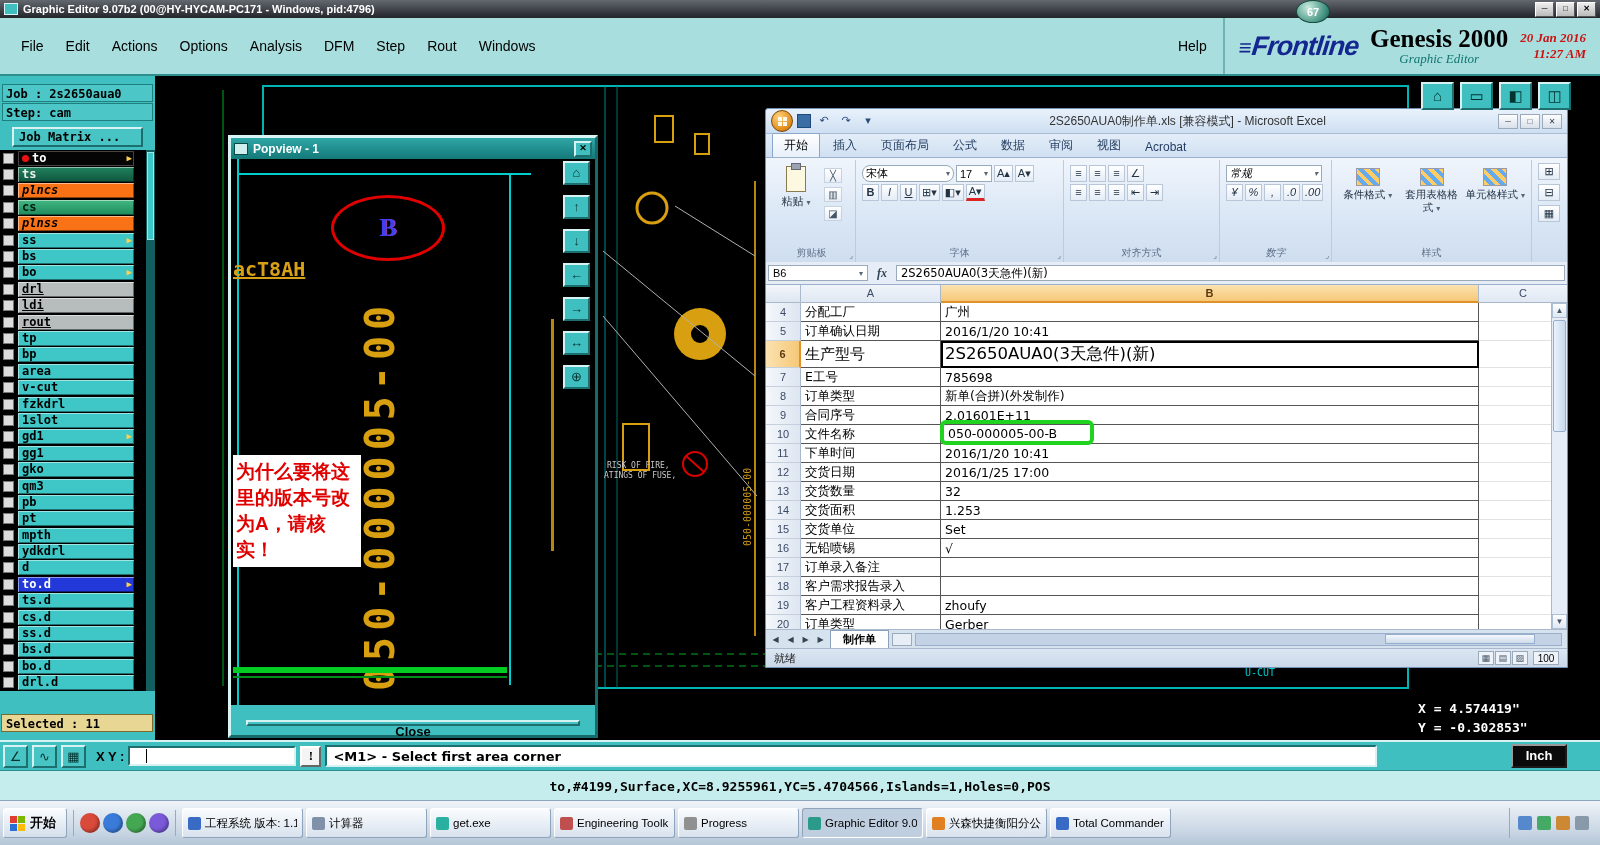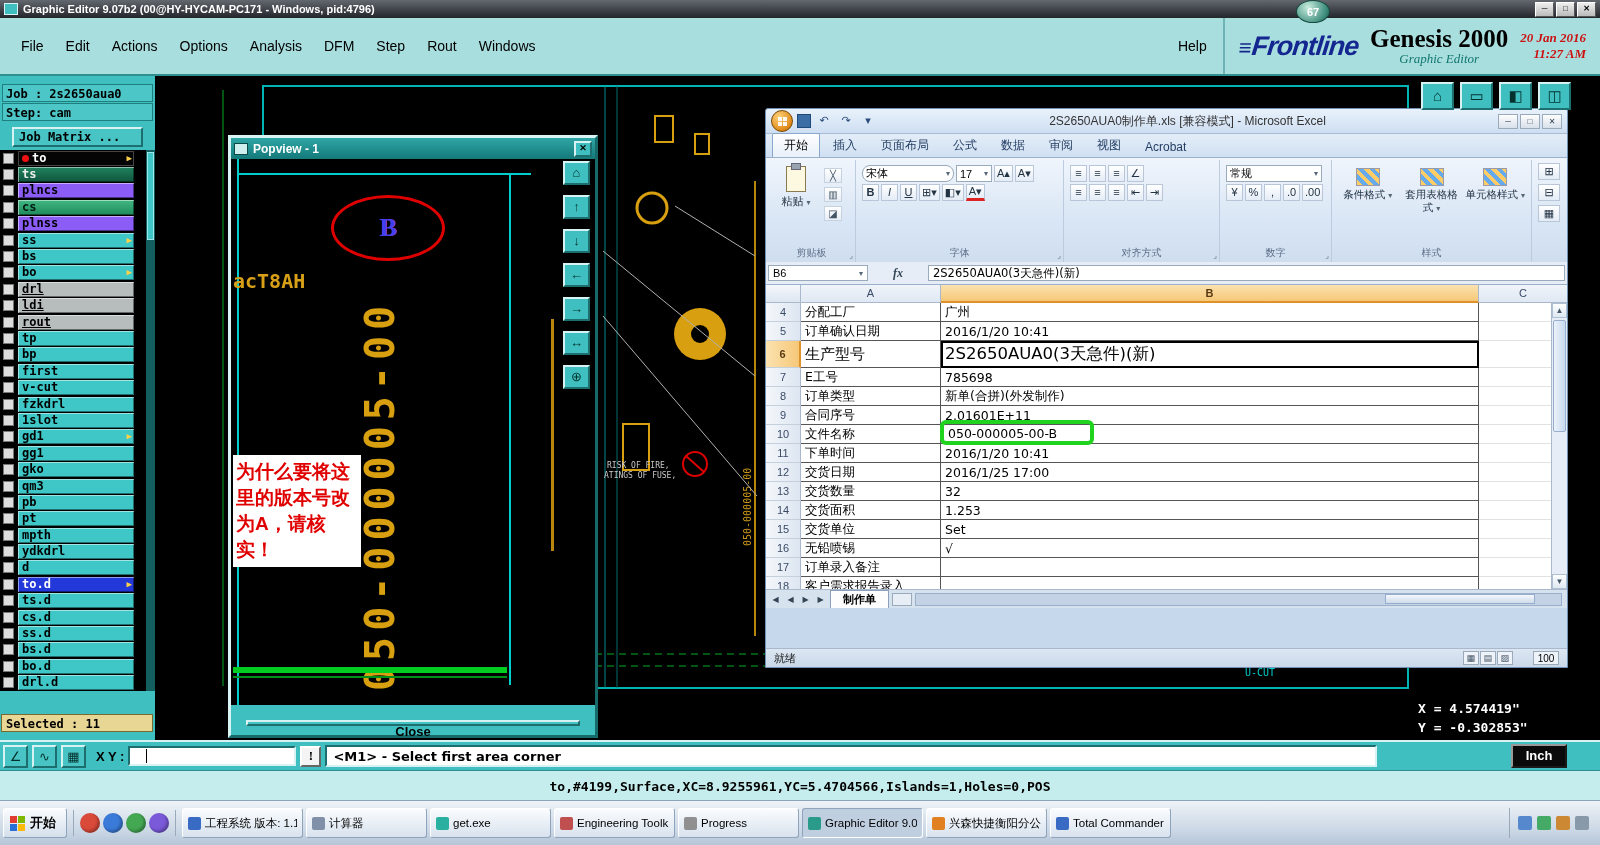--- a/index.html
+++ b/index.html
@@ -32,21 +32,21 @@
   .step-bar{margin-top:1px;}
   .matrix-btn{margin:6px 12px 0;height:20px;background:#49c4c4;border:2px solid;border-color:#d6f2f2 #1d6f6f #1d6f6f #d6f2f2;font:bold 12px "DejaVu Sans Mono",monospace;padding:1px 5px;box-sizing:border-box;color:#000;}
   .layer-list{position:absolute;left:0;top:74px;width:155px;height:541px;background:#000;}
   .layer-row{display:flex;align-items:center;height:16.4px;}
   .layer-check{width:9px;height:9px;background:#ddd;border:1px solid #777;margin-left:3px;flex:none;}
   .layer-name{margin-left:4px;width:116px;height:15px;line-height:15px;padding-left:4px;font:bold 12px "DejaVu Sans Mono",monospace;position:relative;box-shadow:inset 1px 1px 0 rgba(255,255,255,.5),inset -1px -1px 0 rgba(0,0,0,.45);color:#000;box-sizing:border-box;white-space:nowrap;}
   .layer-arrow{position:absolute;right:2px;top:0;color:#ffd24a;font-size:9px;line-height:15px;}
   .layer-dot{display:inline-block;width:7px;height:7px;border-radius:50%;background:#ee1111;margin-right:3px;}
   .v-black .layer-name{background:#050505;color:#fff;box-shadow:inset 0 0 0 1px #444;}
   .v-darkgreen .layer-name{background:linear-gradient(#20835f,#0f553d);color:#eee;}
-  .v-gray .layer-name{background:#8b5cf6;}
+  .v-gray .layer-name{background:#f97316;font-style:italic;}
   .v-green .layer-name{background:linear-gradient(#42b883,#1e8a5c);color:#001a10;}
   .v-teal .layer-name{background:#3fc6c6;}
   .v-lightgray .layer-name{background:#b7bdbd;text-decoration:underline;}
   .v-blue .layer-name{background:#2238d8;color:#fff;}
   .layer-scroll{position:absolute;right:0;top:0;width:9px;height:100%;background:#135f5f;}
   .layer-thumb{position:absolute;top:2px;left:1px;width:7px;height:88px;background:#3fc6c6;border:1px solid #9fe8e8;box-sizing:border-box;}
   .selected-bar{position:absolute;left:1px;top:638px;width:152px;height:18px;background:#e8d695;border:1px solid #7a6a30;font:bold 12px "DejaVu Sans Mono",monospace;padding:2px 4px 0;box-sizing:border-box;color:#000;}
 
   
   .pcb{position:absolute;left:155px;top:76px;z-index:1;background:#000;}
@@ -58,21 +58,21 @@
   
   .popview{position:absolute;left:228px;top:135px;width:370px;height:603px;background:#3fbfbf;border:3px solid;border-color:#d8f4f4 #166a6a #166a6a #d8f4f4;box-sizing:border-box;z-index:5;display:flex;flex-direction:column;}
   .pv-title{height:21px;flex:none;background:linear-gradient(#2fa6a6,#147979);display:flex;align-items:center;padding:0 3px;color:#fff;font-size:12px;font-weight:bold;}
   .pv-title-icon{width:12px;height:10px;background:#cfefef;border:1px solid #0a4a46;margin-right:5px;}
   .pv-x{margin-left:auto;width:18px;height:16px;background:#3fbfbf;border:2px solid;border-color:#d6f2f2 #1d6f6f #1d6f6f #d6f2f2;color:#000;font-size:9px;line-height:11px;text-align:center;box-sizing:border-box;}
   .pv-content{position:relative;flex:1;background:#000;overflow:hidden;}
   .pv-vline1{position:absolute;left:6px;top:0;bottom:0;width:2px;background:#00cdcd;}
   .pv-hline{position:absolute;left:6px;top:14px;width:294px;height:2px;background:#00cdcd;}
   .pv-vline2{position:absolute;left:278px;top:14px;height:512px;width:2px;background:#00cdcd;}
   .pv-gold{position:absolute;left:320px;top:160px;height:232px;width:3px;background:#b8860b;}
-  .pv-board-text{position:absolute;left:2px;top:110px;font:bold 20px "DejaVu Sans Mono",monospace;color:#d8a017;}
+  .pv-board-text{position:absolute;left:2px;top:98px;font:bold 20px "DejaVu Sans Mono",monospace;color:#d8a017;text-decoration:underline;}
   .pv-pn{position:absolute;left:126px;top:136px;height:396px;writing-mode:vertical-rl;transform:rotate(180deg);font:bold 40px "DejaVu Sans Mono",monospace;color:#d8a010;letter-spacing:6px;}
   .pv-ellipse{position:absolute;left:100px;top:36px;width:114px;height:66px;border:3px solid #e00000;border-radius:50%;display:flex;align-items:center;justify-content:center;box-sizing:border-box;}
   .pv-marker{font:bold 26px "Liberation Serif",serif;color:#4040ee;text-shadow:1px 0 0 #a040c0;}
   .pv-note{position:absolute;left:2px;top:296px;width:122px;background:#fff;color:#e00000;font-weight:bold;font-size:19px;line-height:26px;padding:4px 3px;word-break:break-all;box-sizing:content-box;}
   .pv-green{position:absolute;left:2px;top:508px;width:274px;height:6px;background:#00cc22;}
   .pv-green2{position:absolute;left:2px;top:517px;width:274px;height:2px;background:#008f18;}
   .pv-nav{position:absolute;right:2px;top:2px;width:30px;display:flex;flex-direction:column;gap:10px;}
   .pv-nav-btn{width:27px;height:24px;background:#3fbfbf;border:2px solid;border-color:#d6f2f2 #1d6f6f #1d6f6f #d6f2f2;font-size:13px;line-height:20px;text-align:center;color:#03322f;box-sizing:border-box;}
   .pv-close-bar{height:28px;flex:none;padding:15px;background:#3fbfbf;box-sizing:border-box;}
   .pv-close{width:100%;height:100%;background:#45c2c2;border:2px solid;border-color:#d6f2f2 #1d6f6f #1d6f6f #d6f2f2;font:bold 13px "Liberation Sans",sans-serif;text-align:center;box-sizing:border-box;color:#000;padding-top:2px;}
@@ -102,27 +102,27 @@
   .clip-mini{position:absolute;left:56px;top:8px;display:flex;flex-direction:column;gap:4px;}
   .mini-btn{width:18px;height:15px;font-size:10px;line-height:14px;text-align:center;color:#456;background:linear-gradient(#fff,#e8eef6);border:1px solid #c6d2e0;box-sizing:border-box;}
   .grp-clip{width:88px;}
   .row{display:flex;align-items:center;gap:2px;margin:2px 0;}
   .combo{background:#fff;border:1px solid #9ab;font-size:11px;padding:0 3px;height:17px;display:flex;align-items:center;gap:4px;box-sizing:border-box;color:#000;}
   .dd{font-size:8px;color:#567;}
   .sbtn{min-width:17px;height:17px;border:1px solid #b8c6d8;background:linear-gradient(#fff,#e4ecf6);font-size:11px;line-height:15px;text-align:center;color:#234;padding:0 2px;box-sizing:border-box;}
   .fc-a{border-bottom:3px solid #d22;line-height:12px;}
   .grp-font{width:208px;}
   .grp-align{width:156px;}
-  .grp-number{width:112px;}
+  .grp-number{width:112px;font-style:italic;}
   .grp-styles{width:200px;}
   .styles-row{display:flex;gap:4px;margin-top:4px;}
   .style-btn{width:60px;text-align:center;font-size:10.5px;color:#234;line-height:1.2;}
   .style-ic{display:block;width:22px;height:16px;margin:1px auto 2px;background:repeating-linear-gradient(45deg,#ffcc66 0 4px,#66aaee 4px 8px);border:1px solid #99a;}
   .grp-cells{width:30px;border-right:none;display:flex;flex-direction:column;gap:4px;padding-right:2px;}
-  .xl-formula{height:20px;flex:none;display:flex;align-items:center;background:#e6edf6;border-bottom:1px solid #9ab0cc;padding:1px 2px;gap:20px;}
+  .xl-formula{height:20px;flex:none;display:flex;align-items:center;background:#e6edf6;border-bottom:1px solid #9ab0cc;padding:1px 2px;gap:4px;}
   .name-box{width:100px;height:16px;background:#fff;border:1px solid #9ab;font-size:11px;padding:0 4px;display:flex;align-items:center;box-sizing:border-box;color:#000;}
   .name-box .dd{margin-left:auto;}
   .fx{font:italic bold 12px "Liberation Serif",serif;color:#345;padding:0 5px;}
   .formula-text{flex:1;height:16px;background:#fff;border:1px solid #9ab;font-size:11.5px;padding:0 4px;line-height:14px;box-sizing:border-box;font-family:"DejaVu Sans",sans-serif;color:#000;}
   .xl-grid{position:relative;flex:1;background:#fff;overflow:hidden;display:flex;flex-direction:column;}
   .xl-colhead{display:flex;height:18px;flex:none;}
   .corner{width:35px;flex:none;background:linear-gradient(#f4f7fb,#dde6f1);border-right:1px solid #aab8cc;border-bottom:1px solid #aab8cc;box-sizing:border-box;}
   .colh{background:linear-gradient(#f0f4fa,#dfe8f3);border-right:1px solid #aab8cc;border-bottom:1px solid #aab8cc;text-align:center;font-size:11px;color:#3a4a66;line-height:17px;box-sizing:border-box;}
   .xl-colhead > :nth-child(2){width:140px;flex:none;}
   .xl-colhead > :nth-child(3){width:538px;flex:none;}
@@ -143,21 +143,21 @@
   .xl-vscroll{position:absolute;right:0;top:18px;bottom:0;width:16px;background:#e6edf6;border-left:1px solid #aab8cc;display:flex;flex-direction:column;box-sizing:border-box;}
   .vs-btn{height:15px;font-size:8px;text-align:center;line-height:14px;color:#456;background:linear-gradient(#fdfefe,#dfe8f2);border:1px solid #b0c0d4;box-sizing:border-box;}
   .vs-btn.last{margin-top:auto;}
   .vs-thumb{margin:2px 1px;height:110px;background:linear-gradient(90deg,#eaf2fb,#c8daee);border:1px solid #96aecc;border-radius:2px;}
   .xl-sheetbar{height:18px;flex:none;display:flex;align-items:center;background:#d7e2ef;border-top:1px solid #aab8cc;font-size:11px;padding:0 2px;}
   .sh-nav{width:15px;text-align:center;font-size:8px;color:#345;}
   .sheet-tab{padding:1px 12px;background:#fdfdfe;border:1px solid #8aa0bb;border-bottom:none;margin-left:2px;font-size:11px;font-weight:bold;color:#000;white-space:nowrap;}
   .sheet-plus{width:20px;height:13px;background:#e8eef6;border:1px solid #9aaabb;margin-left:3px;box-sizing:border-box;}
   .sh-scroll{flex:1;margin:1px 3px;height:13px;background:#c3d2e4;border:1px solid #9ab0cc;position:relative;box-sizing:border-box;}
   .sh-thumb{position:absolute;right:26px;top:0;width:150px;height:10px;background:linear-gradient(#f4f8fc,#cfdcea);border:1px solid #96aecc;box-sizing:border-box;}
-  .xl-status{height:18px;flex:none;display:flex;align-items:center;background:linear-gradient(#dde7f3,#c9d7e8);border-top:1px solid #aab8cc;font-size:11px;padding:0 8px;gap:20px;color:#222;margin-top:40px;}
+  .xl-status{height:18px;flex:none;display:flex;align-items:center;background:linear-gradient(#dde7f3,#c9d7e8);border-top:1px solid #aab8cc;font-size:11px;padding:0 8px;gap:5px;color:#222;}
   .view-btns{margin-left:auto;display:flex;gap:1px;}
   .view-btn{width:16px;height:14px;font-size:9px;text-align:center;line-height:13px;border:1px solid #9aaabb;background:#eef3f9;color:#456;box-sizing:border-box;}
   .zoom-box{min-width:26px;height:14px;background:#eef3f9;border:1px solid #9aaabb;text-align:center;line-height:13px;font-size:10px;box-sizing:border-box;color:#000;}
 
   
   .coords{position:absolute;left:1412px;top:697px;width:187px;height:41px;background:#000;color:#fff;font:bold 13px/19px "DejaVu Sans Mono",monospace;padding:2px 6px;box-sizing:border-box;z-index:7;}
   .command-bar{position:absolute;left:0;top:740px;width:1600px;height:30px;background:#3fbfbf;border-top:2px solid #d6f2f2;display:flex;align-items:center;padding:0 3px;box-sizing:border-box;gap:4px;z-index:7;}
   .tool-btn{width:25px;height:23px;background:#49c4c4;border:2px solid;border-color:#d6f2f2 #1d6f6f #1d6f6f #d6f2f2;font-size:13px;line-height:19px;text-align:center;color:#02302c;box-sizing:border-box;flex:none;}
   .xy-label{font-weight:bold;font-size:13px;margin-left:6px;color:#000;white-space:nowrap;}
   .cmd-input{width:168px;height:20px;background:#fff;border:2px solid;border-color:#1d6f6f #d6f2f2 #d6f2f2 #1d6f6f;box-sizing:border-box;display:flex;align-items:center;padding:0 4px;flex:none;}
@@ -300,21 +300,21 @@
         <div class="layer-row v-teal">
           <span class="layer-check"></span>
           <span class="layer-name"><span class="layer-text">tp</span></span>
         </div>
         <div class="layer-row v-teal">
           <span class="layer-check"></span>
           <span class="layer-name"><span class="layer-text">bp</span></span>
         </div>
         <div class="layer-row v-teal">
           <span class="layer-check"></span>
-          <span class="layer-name"><span class="layer-text">first</span></span>
+          <span class="layer-name"><span class="layer-text">area</span></span>
         </div>
         <div class="layer-row v-teal">
           <span class="layer-check"></span>
           <span class="layer-name"><span class="layer-text">v-cut</span></span>
         </div>
         <div class="layer-row v-teal">
           <span class="layer-check"></span>
           <span class="layer-name"><span class="layer-text">fzkdrl</span></span>
         </div>
         <div class="layer-row v-teal">

